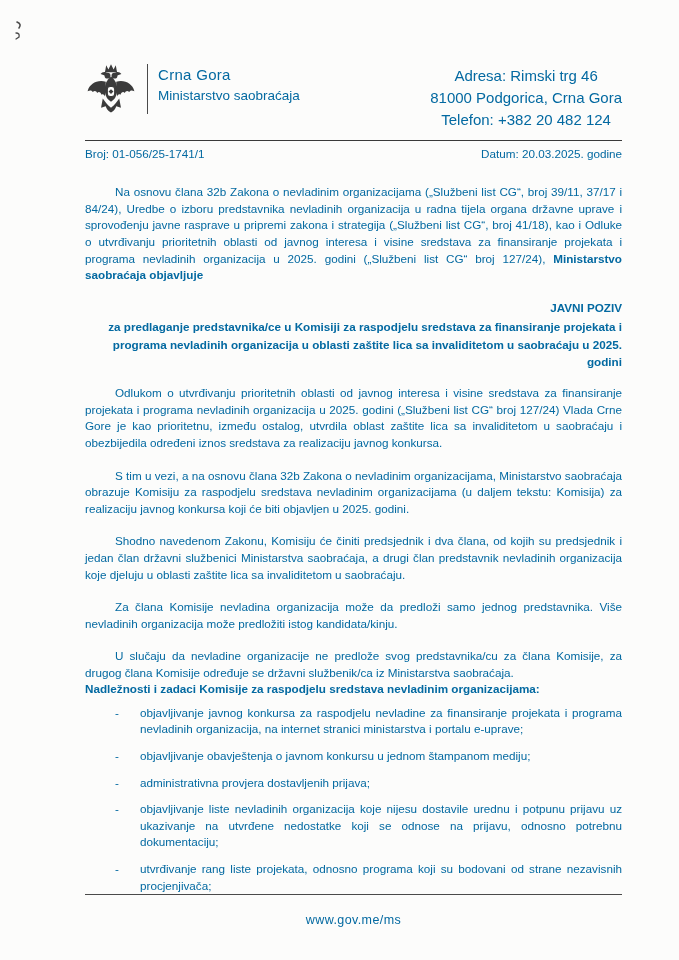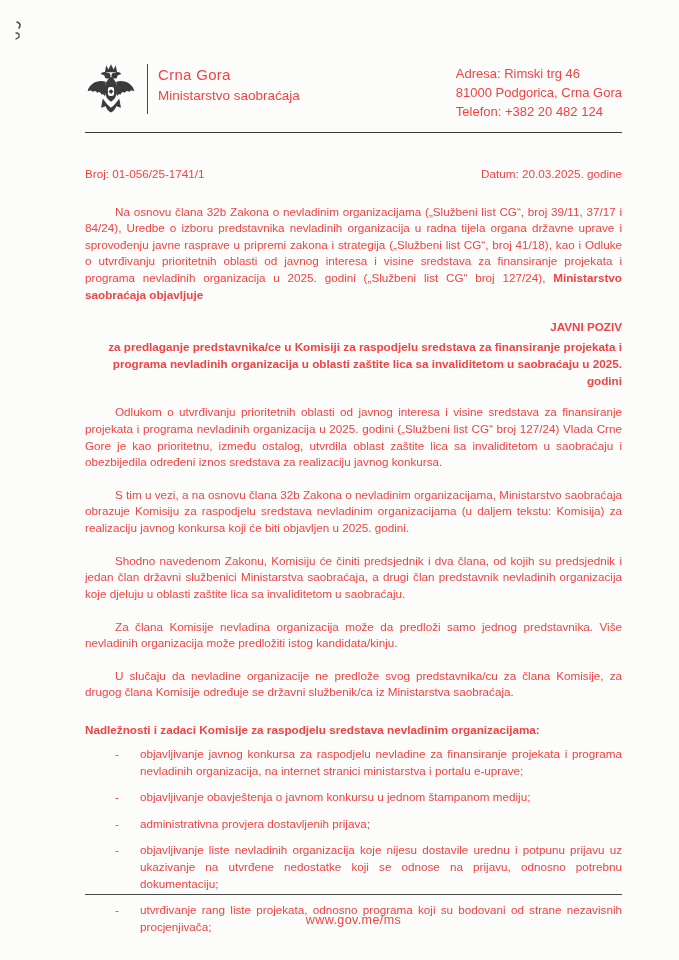--- a/index.html
+++ b/index.html
@@ -1,46 +1,46 @@
 <!DOCTYPE html>
 <html><head>
 <meta charset="utf-8">
 <style>
   * { margin:0; padding:0; box-sizing:border-box; }
   html, body { background:#d9d9d9; }
   .page {
     width:679px; height:960px; margin:0 auto; position:relative;
-    background:#fcfcfb; color:#ef4444; overflow:hidden;
+    background:#fcfcfb; color:#0369a1; overflow:hidden;
     font-family:"Liberation Sans", sans-serif;
   }
   .scan-mark { position:absolute; left:13px; top:20px; opacity:.85; }
   .content { position:absolute; left:85px; right:57px; top:0; }
 
   .header { display:flex; align-items:flex-start; margin-top:62px; }
   .emblem { width:52px; height:55px; flex:none; }
   .v-divider { width:1px; height:50px; background:#4a4a4a; margin:2px 10px 0 10px; flex:none; }
   .org { padding-top:4px; }
   .org .country { font-size:15px; letter-spacing:.3px; }
   .org .ministry { font-size:13.5px; margin-top:5px; }
-  .addr { margin-left:auto; text-align:left; font-size:13px; line-height:1.45; padding-top:3px; }
+  .addr { margin-left:auto; text-align:center; font-size:15px; line-height:1.45; padding-top:3px; }
 
   .h-rule { border-top:1.5px solid #3a3a3a; margin-top:10px; }
 
-  .meta { display:flex; justify-content:space-between; font-size:11.7px; margin-top:34px;gap:8px; }
+  .meta { display:flex; justify-content:space-between; font-size:11.7px; margin-top:6px;gap:8px; }
 
   p.body {
     font-size:11.7px; line-height:1.42; text-align:justify;
     margin-top:16px; text-indent:30px;
   }
   .b { font-weight:bold; }
 
   .title-block { text-align:right; font-weight:bold; font-size:11.7px; line-height:1.48; margin-top:15px; }
   .title-block .t1 { margin-bottom:2px; }
 
-  .duties-heading { font-weight:bold; font-size:11.7px; margin-top:22px; }
+  .duties-heading { font-weight:bold; font-size:11.7px; }
 
   .bullet { display:flex; margin-top:10px; padding-left:30px; font-size:11.7px; line-height:1.42; }
   .bullet .dash { width:25px; flex:none; }
   .bullet .txt { flex:1; text-align:justify; }
 
   .footer { position:absolute; left:85px; right:57px; bottom:32px; border-top:1px solid #4a4a4a; text-align:center; }
   .footer .url { display:inline-block; margin-top:18px; font-size:12.5px; letter-spacing:.4px; }
 </style>
 </head>
 <body>

